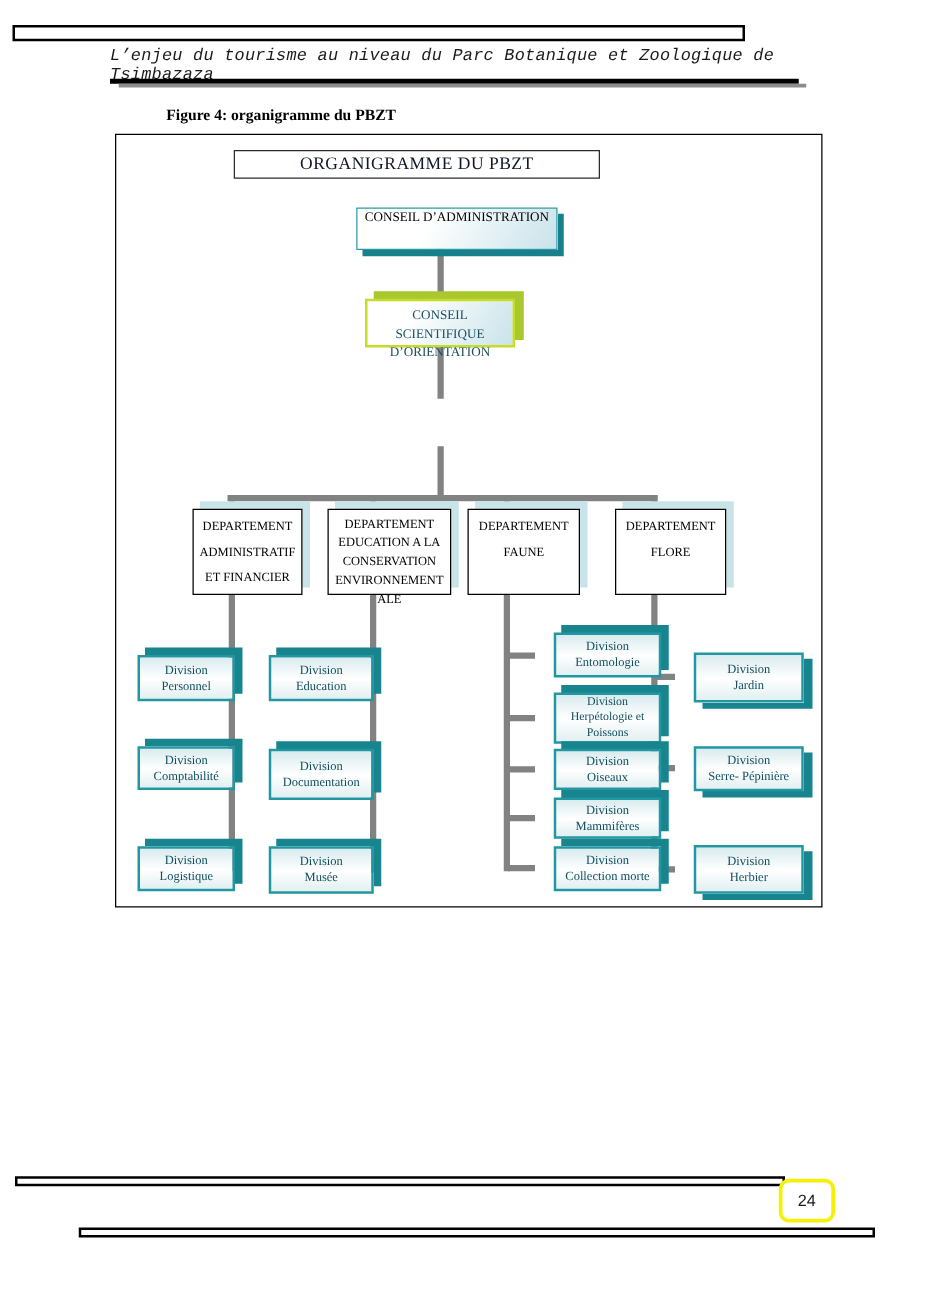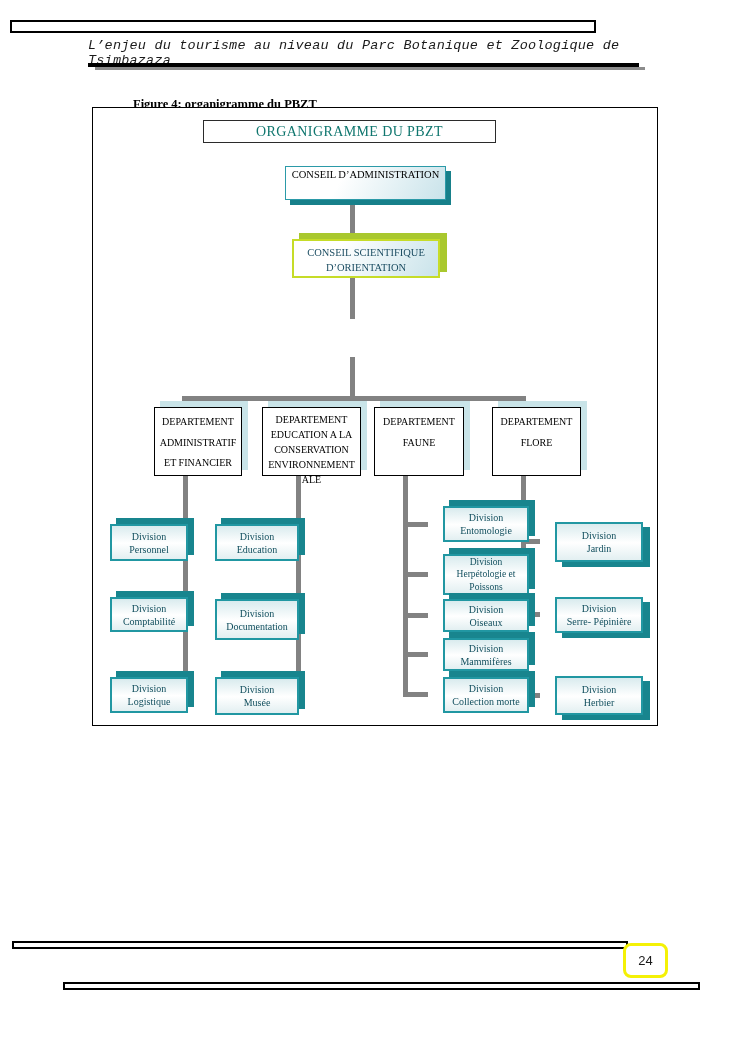--- a/index.html
+++ b/index.html
@@ -14,41 +14,41 @@
   .bar-outline { border:2px solid #000; background:#fff; }
 
   .header-text {
     left:88px; top:38px; width:560px;
     font-family:Liberation Mono, monospace; font-style:italic;
     font-size:13.5px; color:#1b1b1b; letter-spacing:0.2px;
   }
   .rule-black { left:88px; top:63px; width:551px; height:4px; background:#000; }
   .rule-gray  { left:95px; top:67px; width:550px; height:3px; background:#8c8c8c; }
 
-  .caption { left:133px; top:85px; font-size:12.5px; font-weight:bold; color:#000;margin-top:12px; }
+  .caption { left:133px; top:85px; font-size:12.5px; font-weight:bold; color:#000; }
 
   
   .frame { left:92px; top:107px; width:566px; height:619px; border:1px solid #000; background:#fff; }
 
   .title-box {
-    left:110px; top:12px; width:293px; height:23px; border:1px solid #2b2b2b;
-    text-align:center; font-size:14px; color:#0f766e; letter-spacing:0.4px;
+    left:94px; top:12px; width:293px; height:23px; border:1px solid #2b2b2b;
+    text-align:center; font-size:14px; color:#0f172a; letter-spacing:0.4px;
     line-height:21px; background:#fff;
   }
 
   .node { position:absolute; text-align:center; font-weight:normal;margin-left:13px; }
 
   .admin-box {
     left:179px; top:58px; width:161px; height:34px;
     border:1px solid #2b9aa8; background:linear-gradient(120deg,#ffffff 35%,#c9e3ea 100%);
     box-shadow:5px 5px 0 0 #17808a;
     font-size:10.5px; color:#000; padding-top:2px;
   }
   .sci-box {
-    left:186px; top:131px; width:148px; height:39px;
+    left:186px; top:131px; width:120px; height:39px;
     border:2px solid #c6dc28; background:linear-gradient(120deg,#ffffff 30%,#c9e3ea 100%);
     box-shadow:7px -6px 0 0 #a9c82e;
     font-size:10.5px; color:#1d4e63; padding-top:4px; line-height:1.45;
   }
   .dir-box {
     left:178px; top:210px; width:162px; height:40px;
     border:1px solid #000; background:#ffffff;
     box-shadow:7px -6px 0 0 #c9e4e8;
     font-size:10.5px; color:#000; padding-top:3px;
   }

